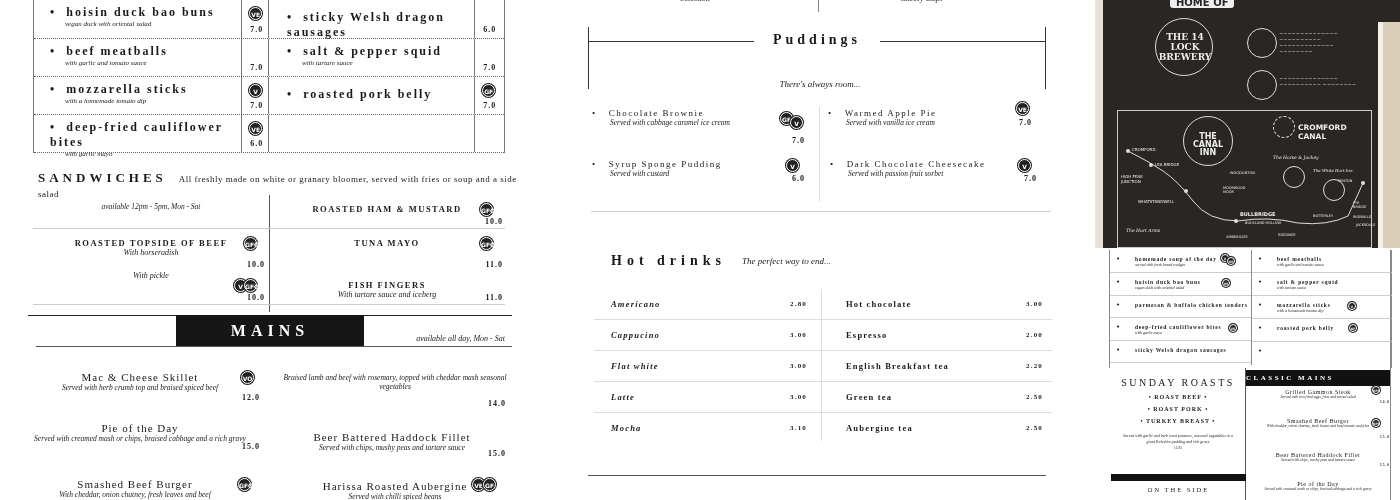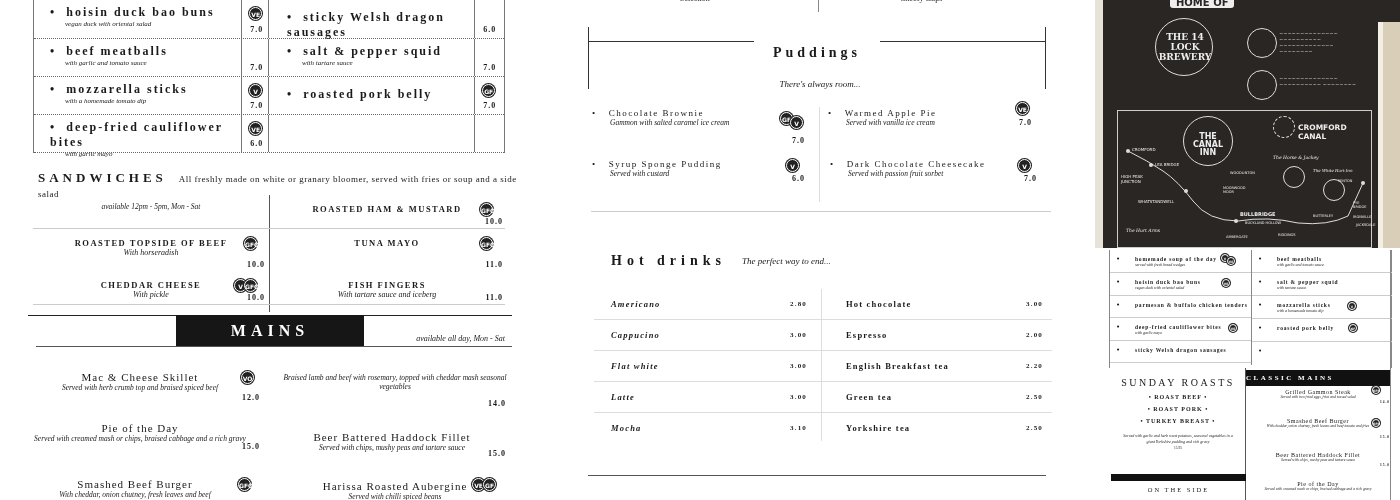--- a/index.html
+++ b/index.html
@@ -50,21 +50,21 @@
   .main-desc { font-size: 7.5px; font-style: italic; font-family: "Liberation Serif", serif; line-height: 9px; }
   .main-item .badge { position: absolute; }
   .main-item .price { position: absolute; }
 
   
   #p2 { left: 580px; width: 480px; }
   .pud-frame-l { position: absolute; left: 8px; top: 27px; height: 62px; border-left: 1px solid #333; }
   .pud-frame-r { position: absolute; left: 465px; top: 27px; height: 62px; border-left: 1px solid #333; }
   .pud-line-l { position: absolute; left: 8px; top: 41px; width: 166px; border-top: 1px solid #333; }
   .pud-line-r { position: absolute; left: 300px; top: 41px; width: 166px; border-top: 1px solid #333; }
-  .pud-title { position: absolute; left: 174px; width: 126px; top: 32px; text-align: center; font-size: 14px; letter-spacing: 4px; font-family: "Liberation Serif", serif; font-weight: bold; margin-top: 13px; }
+  .pud-title { position: absolute; left: 174px; width: 126px; top: 32px; text-align: center; font-size: 14px; letter-spacing: 4px; font-family: "Liberation Serif", serif; font-weight: bold; }
   .pud-sub { position: absolute; left: 0; width: 480px; top: 79px; text-align: center; font-size: 9px; font-style: italic; font-family: "Liberation Serif", serif; }
   .pud-vline { position: absolute; left: 239px; top: 107px; height: 95px; border-left: 1px solid #ddd; }
   .pud-hline { position: absolute; left: 11px; top: 211px; width: 460px; border-top: 1px solid #ccc; }
   .pud-item { position: absolute; width: 220px; }
   .pud-name { font-size: 9px; letter-spacing: 1.5px; font-family: "Liberation Serif", serif; }
   .pud-name::before { content: "•"; margin-right: 12px; }
   .pud-desc { font-size: 7.5px; font-style: italic; font-family: "Liberation Serif", serif; margin-left: 18px; }
   .pud-item .badge, .pud-item .price { position: absolute; }
 
   .hd-title { position: absolute; left: 31px; top: 253px; font-size: 14px; letter-spacing: 5px; font-weight: bold; font-family: "Liberation Serif", serif; }
@@ -211,21 +211,20 @@
         <span class="price">10.0</span>
       </div>
       <div class="sand-cell r">
         <div class="sand-name">TUNA MAYO</div>
         <span class="badge">GFO</span>
         <span class="price">11.0</span>
       </div>
     </div>
     <div class="sand-row">
       <div class="sand-cell l">
-        <div class="sand-name">CHEDDAR CHEESE</div>
         <div class="sand-desc">With pickle</div>
         <span class="badge b2">V</span>
         <span class="badge">GFO</span>
         <span class="price">10.0</span>
       </div>
       <div class="sand-cell r">
         <div class="sand-name">FISH FINGERS</div>
         <div class="sand-desc">With tartare sauce and iceberg</div>
         <span class="price">11.0</span>
       </div>
@@ -278,21 +277,21 @@
   <div class="pud-frame-l"></div>
   <div class="pud-frame-r"></div>
   <div class="pud-line-l"></div>
   <div class="pud-line-r"></div>
   <div class="pud-title">Puddings</div>
   <div class="pud-sub">There's always room...</div>
   <div class="pud-vline"></div>
 
   <div class="pud-item" style="left:12px; top:108px;">
     <div class="pud-name">Chocolate Brownie</div>
-    <div class="pud-desc">Gammon with salted caramel ice cream</div>
+    <div class="pud-desc">Served with cabbage caramel ice cream</div>
     <span class="badge" style="left:188px; top:4px;">GF</span>
     <span class="badge" style="left:198px; top:8px;">V</span>
     <span class="price" style="left:200px; top:28px;">7.0</span>
   </div>
   <div class="pud-item" style="left:248px; top:108px;">
     <div class="pud-name">Warmed Apple Pie</div>
     <div class="pud-desc">Served with vanilla ice cream</div>
     <span class="badge" style="left:188px; top:-6px;">VE</span>
     <span class="price" style="left:191px; top:10px;">7.0</span>
   </div>
@@ -334,21 +333,21 @@
     </div>
     <div class="hd-row">
       <span class="hd-cell ln">Latte</span>
       <span class="hd-cell lp">3.00</span>
       <span class="hd-cell rn">Green tea</span>
       <span class="hd-cell rp">2.50</span>
     </div>
     <div class="hd-row">
       <span class="hd-cell ln">Mocha</span>
       <span class="hd-cell lp">3.10</span>
-      <span class="hd-cell rn">Yorkshire tea</span>
+      <span class="hd-cell rn">Aubergine tea</span>
       <span class="hd-cell rp">2.50</span>
     </div>
   </div>
   <div class="hd-bottom"></div>
 </div>
 
 <div id="p3" class="panel">
   <div class="chalk-frame"></div>
   <div class="chalk-frame-r"></div>
   <div class="chalk-text" style="left:75px; top:-3px; font-size:10px; font-weight:bold; background:#eee; color:#2a2624; padding:0 6px; border-radius:3px;">HOME OF</div>

